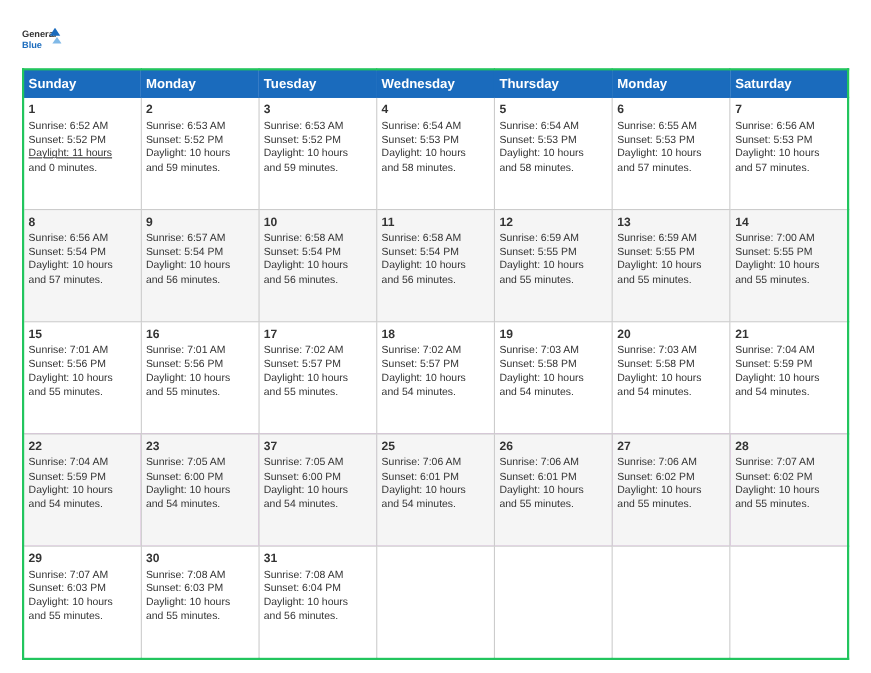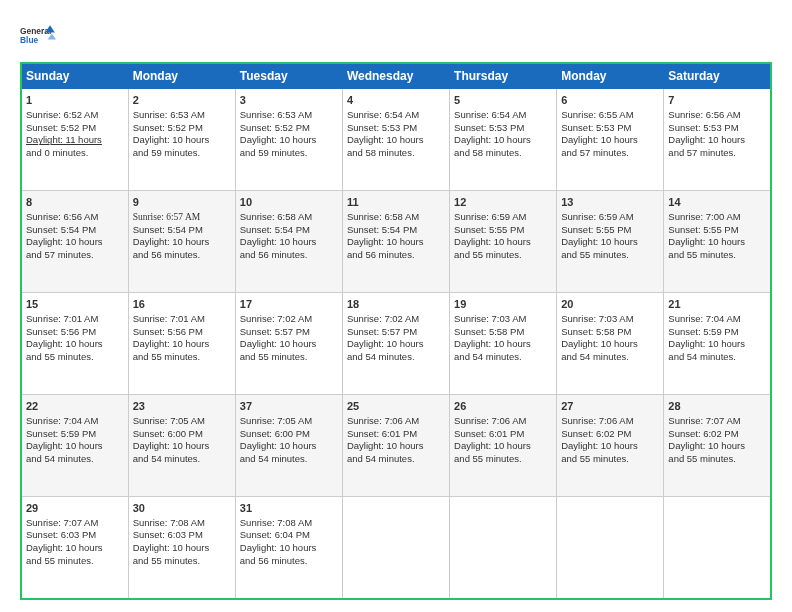--- a/index.html
+++ b/index.html
@@ -169,21 +169,21 @@
         <tr style="background: rgb(240, 240, 240);">
           <td>
             <span class="day-num">8</span>
             <span style="display: block;">Sunrise: 6:56 AM</span>
             <span style="display: block;">Sunset: 5:54 PM</span>
             <span style="display: block;">Daylight: 10 hours</span>
             <span style="display: block;">and 57 minutes.</span>
           </td>
           <td>
             <span class="day-num">9</span>
-            <span style="display: block; font-family: Liberation Serif, serif;">Sunrise: 6:57 AM</span>
+            <span style="display: block;">Sunrise: 6:57 AM</span>
             <span style="display: block;">Sunset: 5:54 PM</span>
             <span style="display: block;">Daylight: 10 hours</span>
             <span style="display: block;">and 56 minutes.</span>
           </td>
           <td>
             <span class="day-num">10</span>
             <span style="display: block;">Sunrise: 6:58 AM</span>
             <span style="display: block;">Sunset: 5:54 PM</span>
             <span style="display: block;">Daylight: 10 hours</span>
             <span style="display: block;">and 56 minutes.</span>

